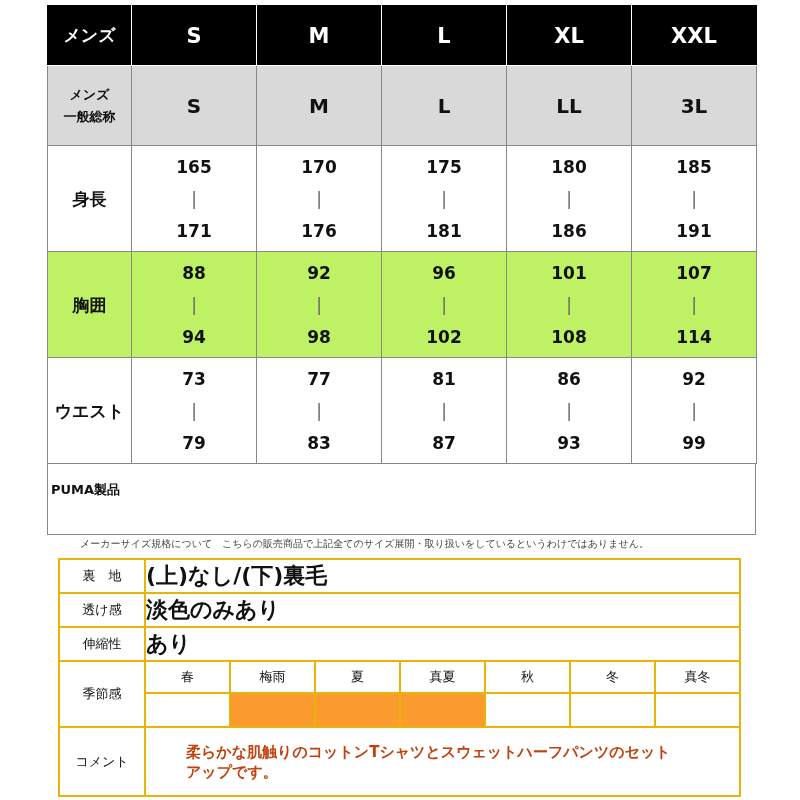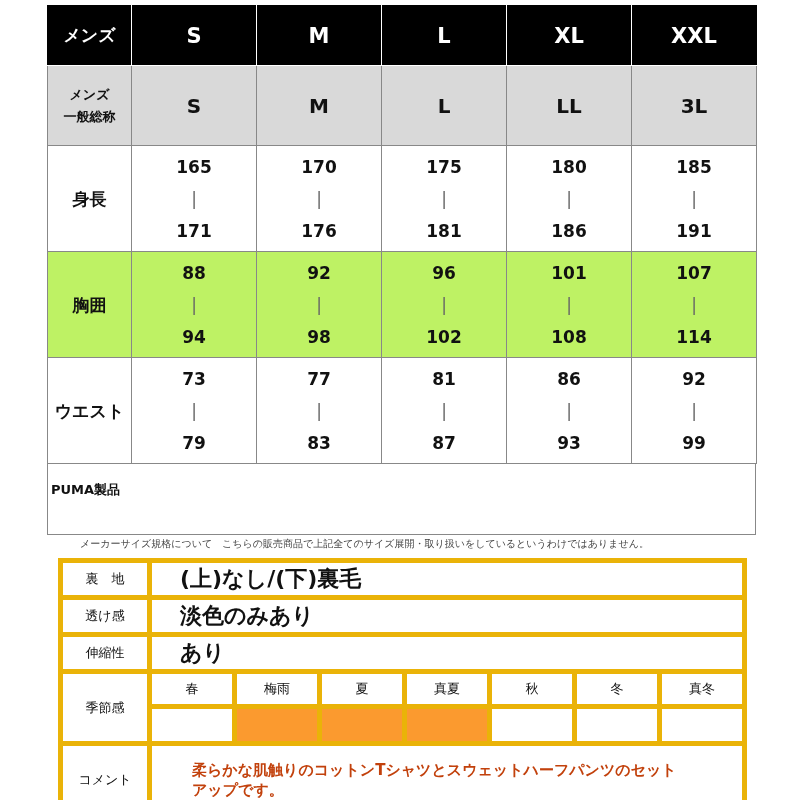--- a/index.html
+++ b/index.html
@@ -14,25 +14,25 @@
   .gen td{background:#d9d9d9;height:79px;font-size:20px;}
   .gen td.lab{font-size:13px;line-height:22px;}
   .meas td{height:105px;font-size:17px;line-height:32px;margin-top:24px;}
   .meas td.lab{font-size:17px;}
   .meas.gray td{background:#bef264;}
   .sep{color:#666;font-weight:normal;}
   .puma-box{position:absolute;left:47px;top:463px;width:709px;height:72px;border:1px solid #888;border-top:none;box-sizing:border-box;}
   .puma-label{position:absolute;left:3px;top:18px;font-size:13px;font-weight:bold;text-align:center;}
   .note{position:absolute;left:80px;top:537px;font-size:10px;color:#444;white-space:nowrap;}
   .spec{position:absolute;left:58px;top:558px;border-collapse:collapse;table-layout:fixed;border:2px solid #999;}
-  .spec td{border:5px solid #eab308;padding:0;}
+  .spec td{border:2px solid #eab308;padding:0;}
   .spec td.lab{width:84px;text-align:center;font-size:13px;}
   .spec tr.r1 td{height:32px;}
   .spec tr.r2 td,.spec tr.r3 td{height:32px;}
-  .spec td.val{font-size:22px;font-weight:bold;padding-left:28px;}
+  .spec td.val{font-size:22px;font-weight:bold;}
   .season-head td{height:30px;text-align:center;font-size:13px;}
   .season-mark td{height:32px;}
   .season-mark td.on{background:#fb9a2f;}
   .comment td{height:67px;}
   .comment .txt{font-size:15px;padding-left:40px;line-height:20px;font-weight:bold;color:#c2410c;}
 </style>
 </head>
 <body>
 
 <table class="size-table">

